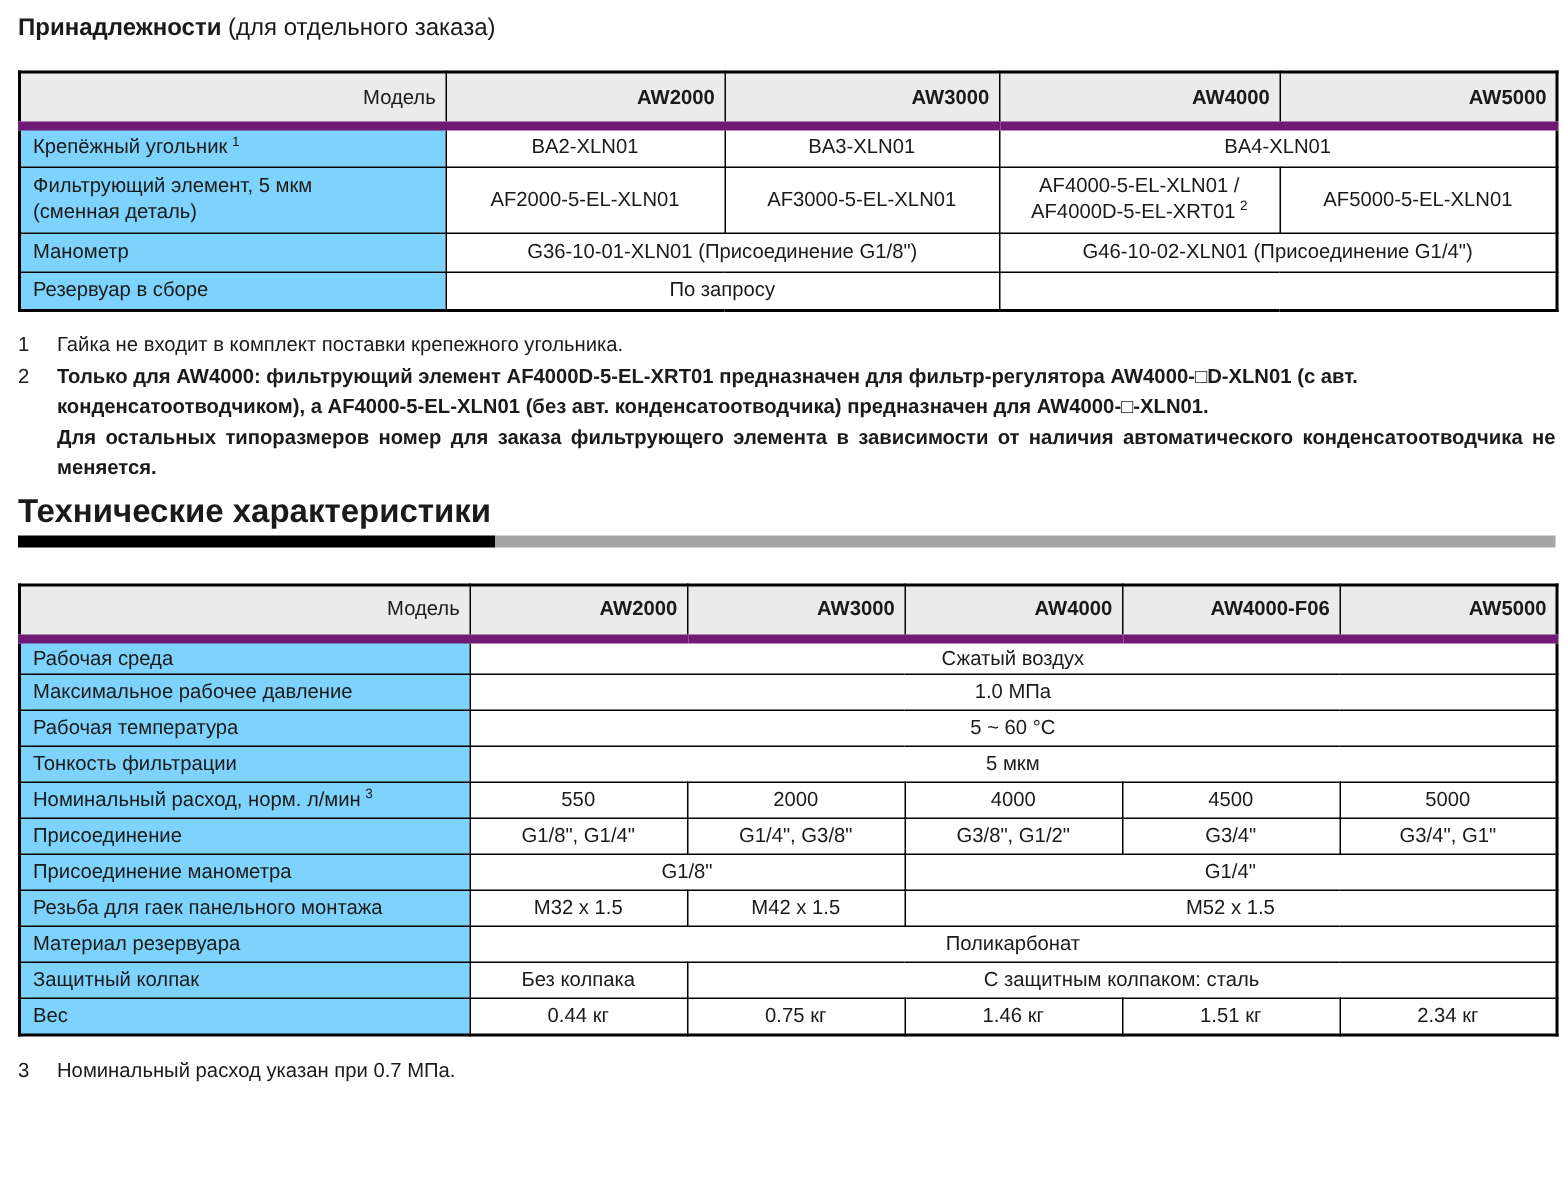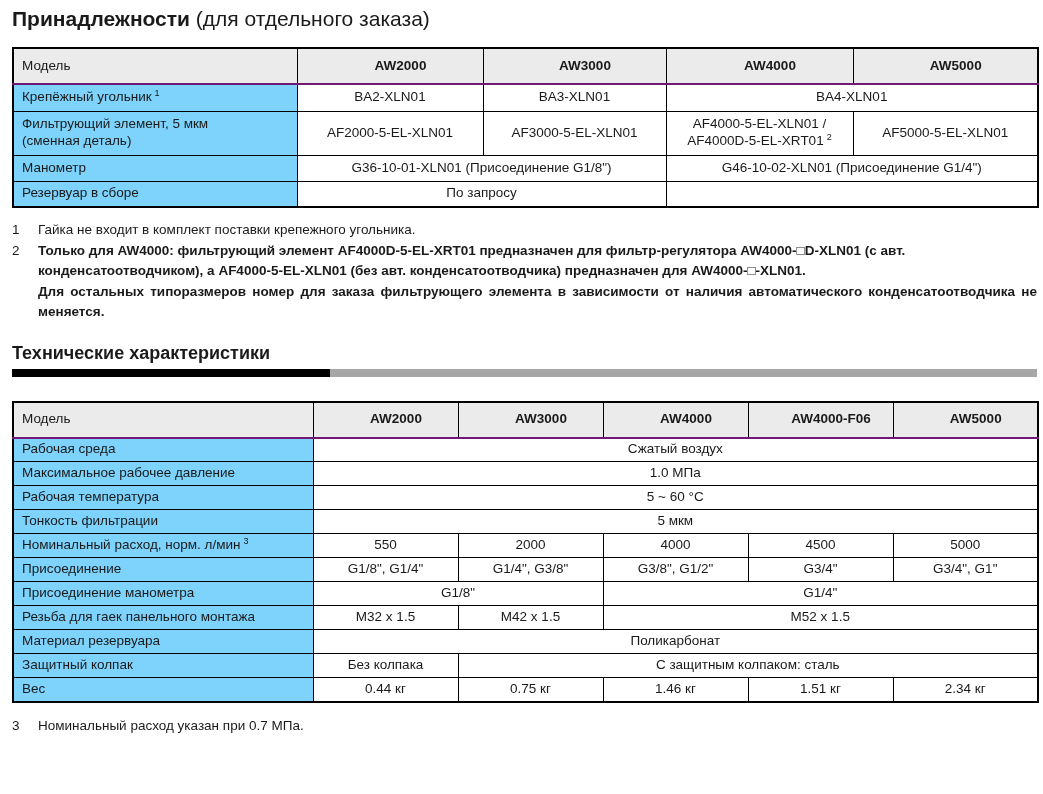--- a/index.html
+++ b/index.html
@@ -3,40 +3,40 @@
 <meta charset="utf-8">
 <style>
   html,body{margin:0;padding:0;background:#fff;}
   body{
     width:1043px;height:794px;
     font-family:"Liberation Sans","DejaVu Sans",sans-serif;
     color:#1a1a1a;overflow:hidden;
   }
   .page{padding:8px 8px 0 12px;width:1025px;}
 
-  .h1{font-size:21px;margin:0 0 18px 0;line-height:21px;}
+  .h1{font-size:16px;margin:0 0 18px 0;line-height:21px;}
   .h1 .bold{font-weight:bold;}
 
   table{border-collapse:collapse;table-layout:fixed;width:1025px;
         border:2px solid #000;}
   td{border:1px solid #000;padding:2px 6px;font-size:13.5px;
      text-align:center;vertical-align:middle;line-height:1.25;}
   td.lbl{text-align:left;background:#7dd3fc;padding-left:8px;}
-  tr.hdr td{background:#ebebeb;border-bottom:2px solid #701a75;}
+  tr.hdr td{background:#ebebeb;border-bottom:6px solid #701a75;text-align:right;}
   tr.hdr td.model{font-weight:bold;padding-left:27px;}
   sup{font-size:9px;line-height:0;margin-left:3px;}
 
   .footnotes{margin-top:12px;font-size:13.5px;line-height:20.5px;}
   .fn{display:flex;align-items:flex-start;}
   .fn-num{width:26px;flex-shrink:0;}
   .fn-text{flex:1;}
   .fn-text p{margin:0;font-weight:bold;}
   .fn-text p.justify{text-align:justify;}
 
-  .h2{font-size:18px;font-weight:bold;margin:20px 0 0 0;line-height:20px;}
+  .h2{font-size:22px;font-weight:bold;margin:8px 0 0 0;line-height:20px;}
   .section-bar{width:1025px;height:8px;margin-top:6px;
     background:linear-gradient(to right,#000 0,#000 31%,#a6a6a6 31%,#a6a6a6 100%);}
 
   .t2{margin-top:24px;}
   .fn3{margin-top:13px;}
 </style>
 </head>
 <body>
 
 <div class="page">

